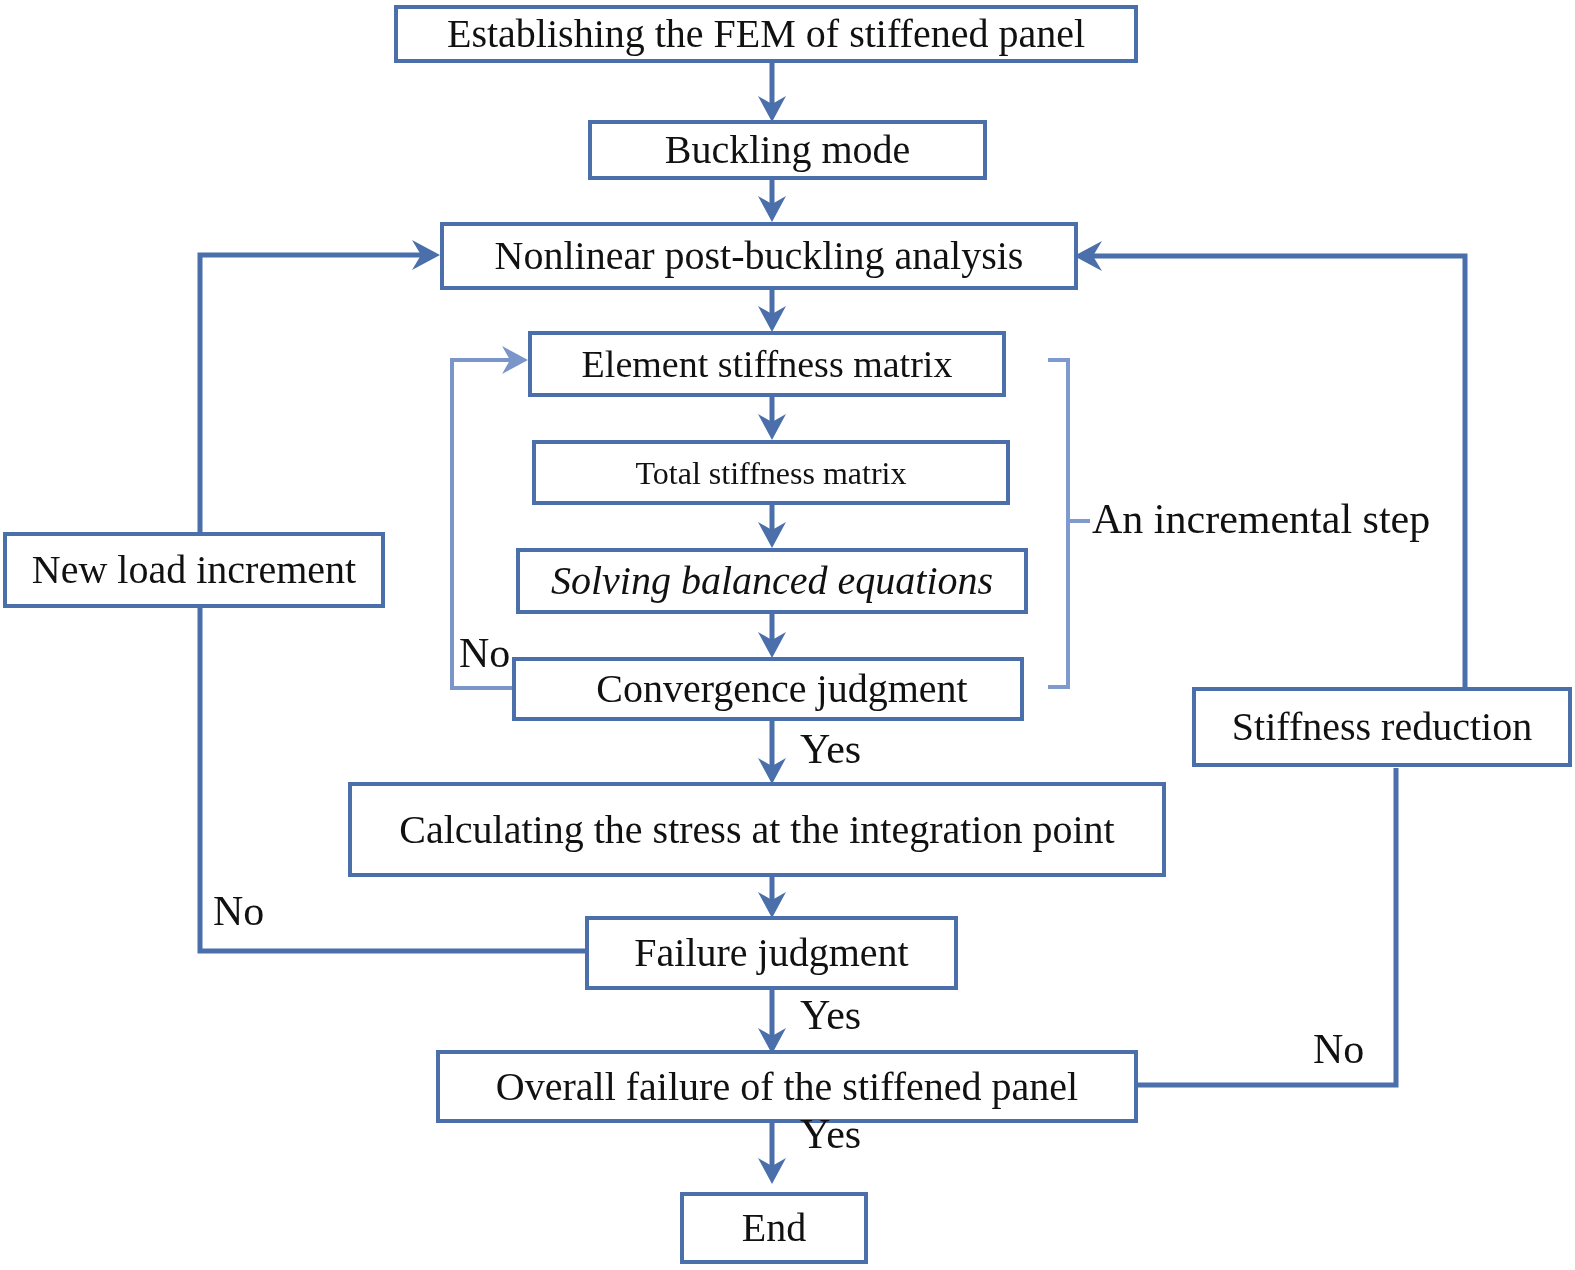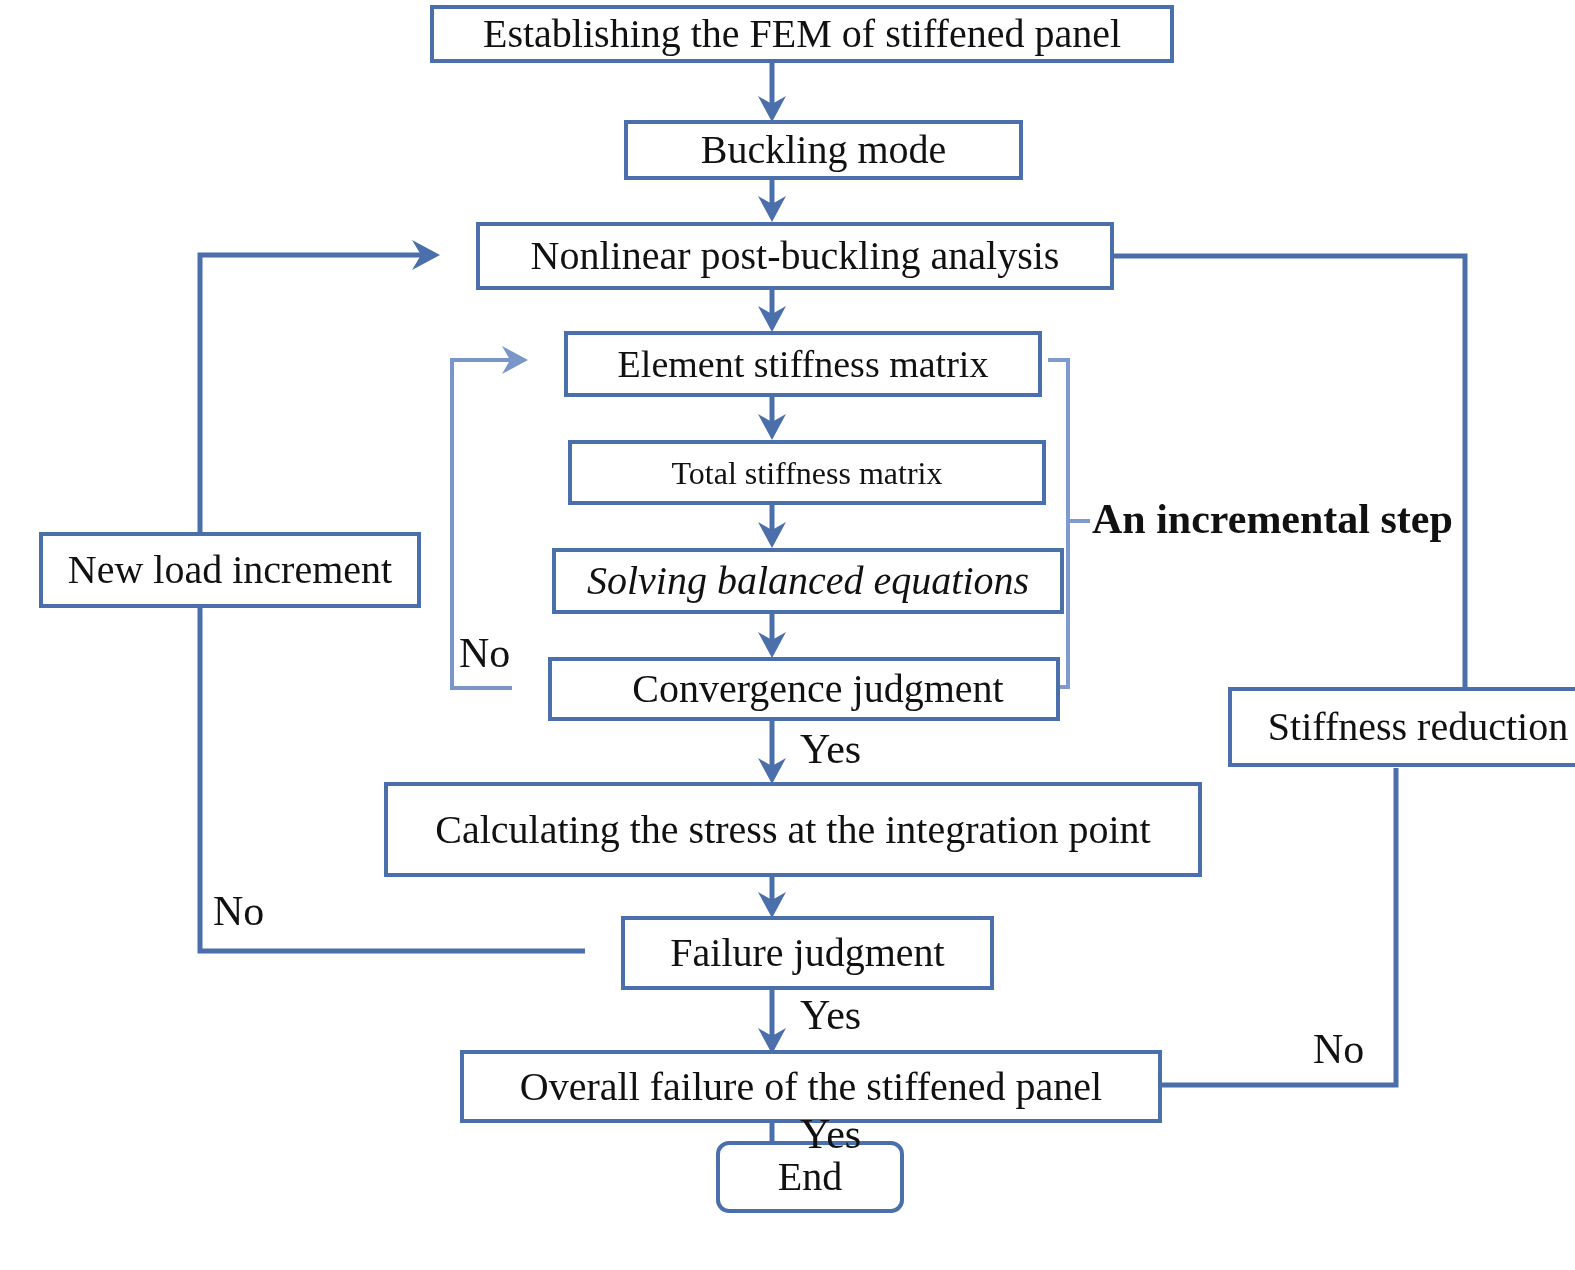--- a/index.html
+++ b/index.html
@@ -19,21 +19,20 @@
     position: absolute;
     box-sizing: border-box;
     background: #ffffff;
     border: 4px solid #4a6fab;
     display: flex;
     align-items: center;
     justify-content: center;
     color: #111111;
     white-space: nowrap;
     z-index: 3;
-    margin-left: 36px;
   }
   .node .label {
     line-height: 1;
     padding: 0 10px;
   }
   .edge-label {
     position: absolute;
     color: #111111;
     white-space: nowrap;
     z-index: 4;
@@ -142,37 +141,37 @@
   </div>
 
   <div class="node" style="left:348px; top:782px; width:818px; height:95px; font-size:40px;">
     <span class="label">Calculating the stress at the integration point</span>
   </div>
 
   <div class="node" style="left:585px; top:916px; width:373px; height:74px; font-size:40px;">
     <span class="label">Failure judgment</span>
   </div>
 
-  <div class="node" style="left:424px; top:1050px; width:702px; height:73px; font-size:40px;">
+  <div class="node" style="left:436px; top:1050px; width:702px; height:73px; font-size:40px;">
     <span class="label">Overall failure of the stiffened panel</span>
   </div>
 
-  <div class="node" style="left:680px; top:1141px; width:188px; height:72px; font-size:40px;border-radius:13px;">
+  <div class="node" style="left:680px; top:1192px; width:188px; height:72px; font-size:40px;">
     <span class="label">End</span>
   </div>
 
   <div class="node" style="left:3px; top:532px; width:382px; height:76px; font-size:40px;">
     <span class="label">New load increment</span>
   </div>
 
   <div class="node" style="left:1192px; top:687px; width:380px; height:80px; font-size:40px;">
     <span class="label">Stiffness reduction</span>
   </div>
 
-  <div class="edge-label" style="left:1092px; top:498px; font-size:42px;font-weight:bold;">An incremental step</div>
+  <div class="edge-label" style="left:1092px; top:498px; font-size:42px;">An incremental step</div>
 
   <div class="edge-label" style="left:459px; top:632px; font-size:42px;">No</div>
 
   <div class="edge-label" style="left:800px; top:728px; font-size:42px;">Yes</div>
 
   <div class="edge-label" style="left:213px; top:890px; font-size:42px;">No</div>
 
   <div class="edge-label" style="left:800px; top:994px; font-size:42px;">Yes</div>
 
   <div class="edge-label" style="left:1313px; top:1028px; font-size:42px;">No</div>

